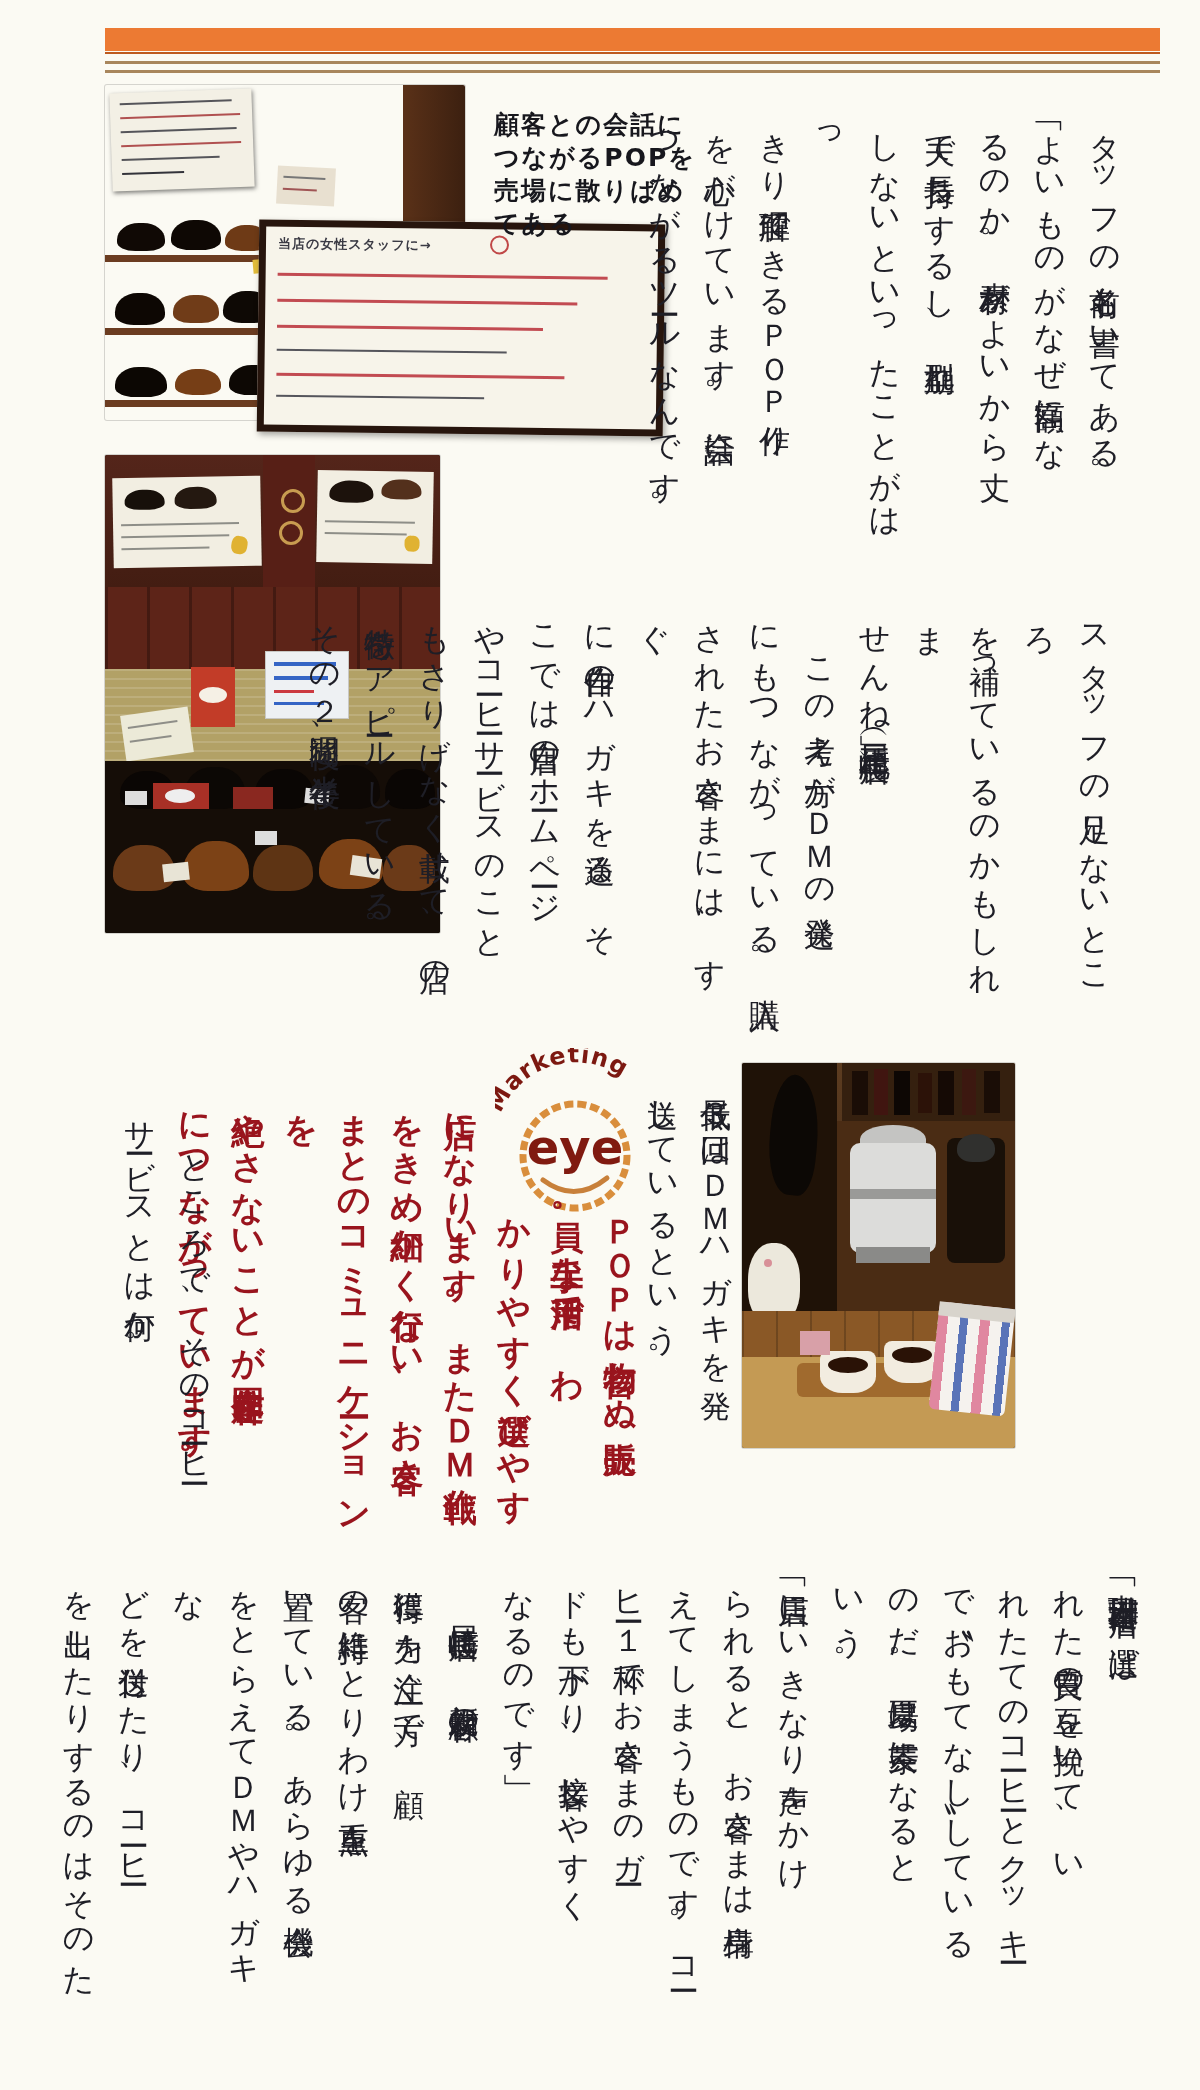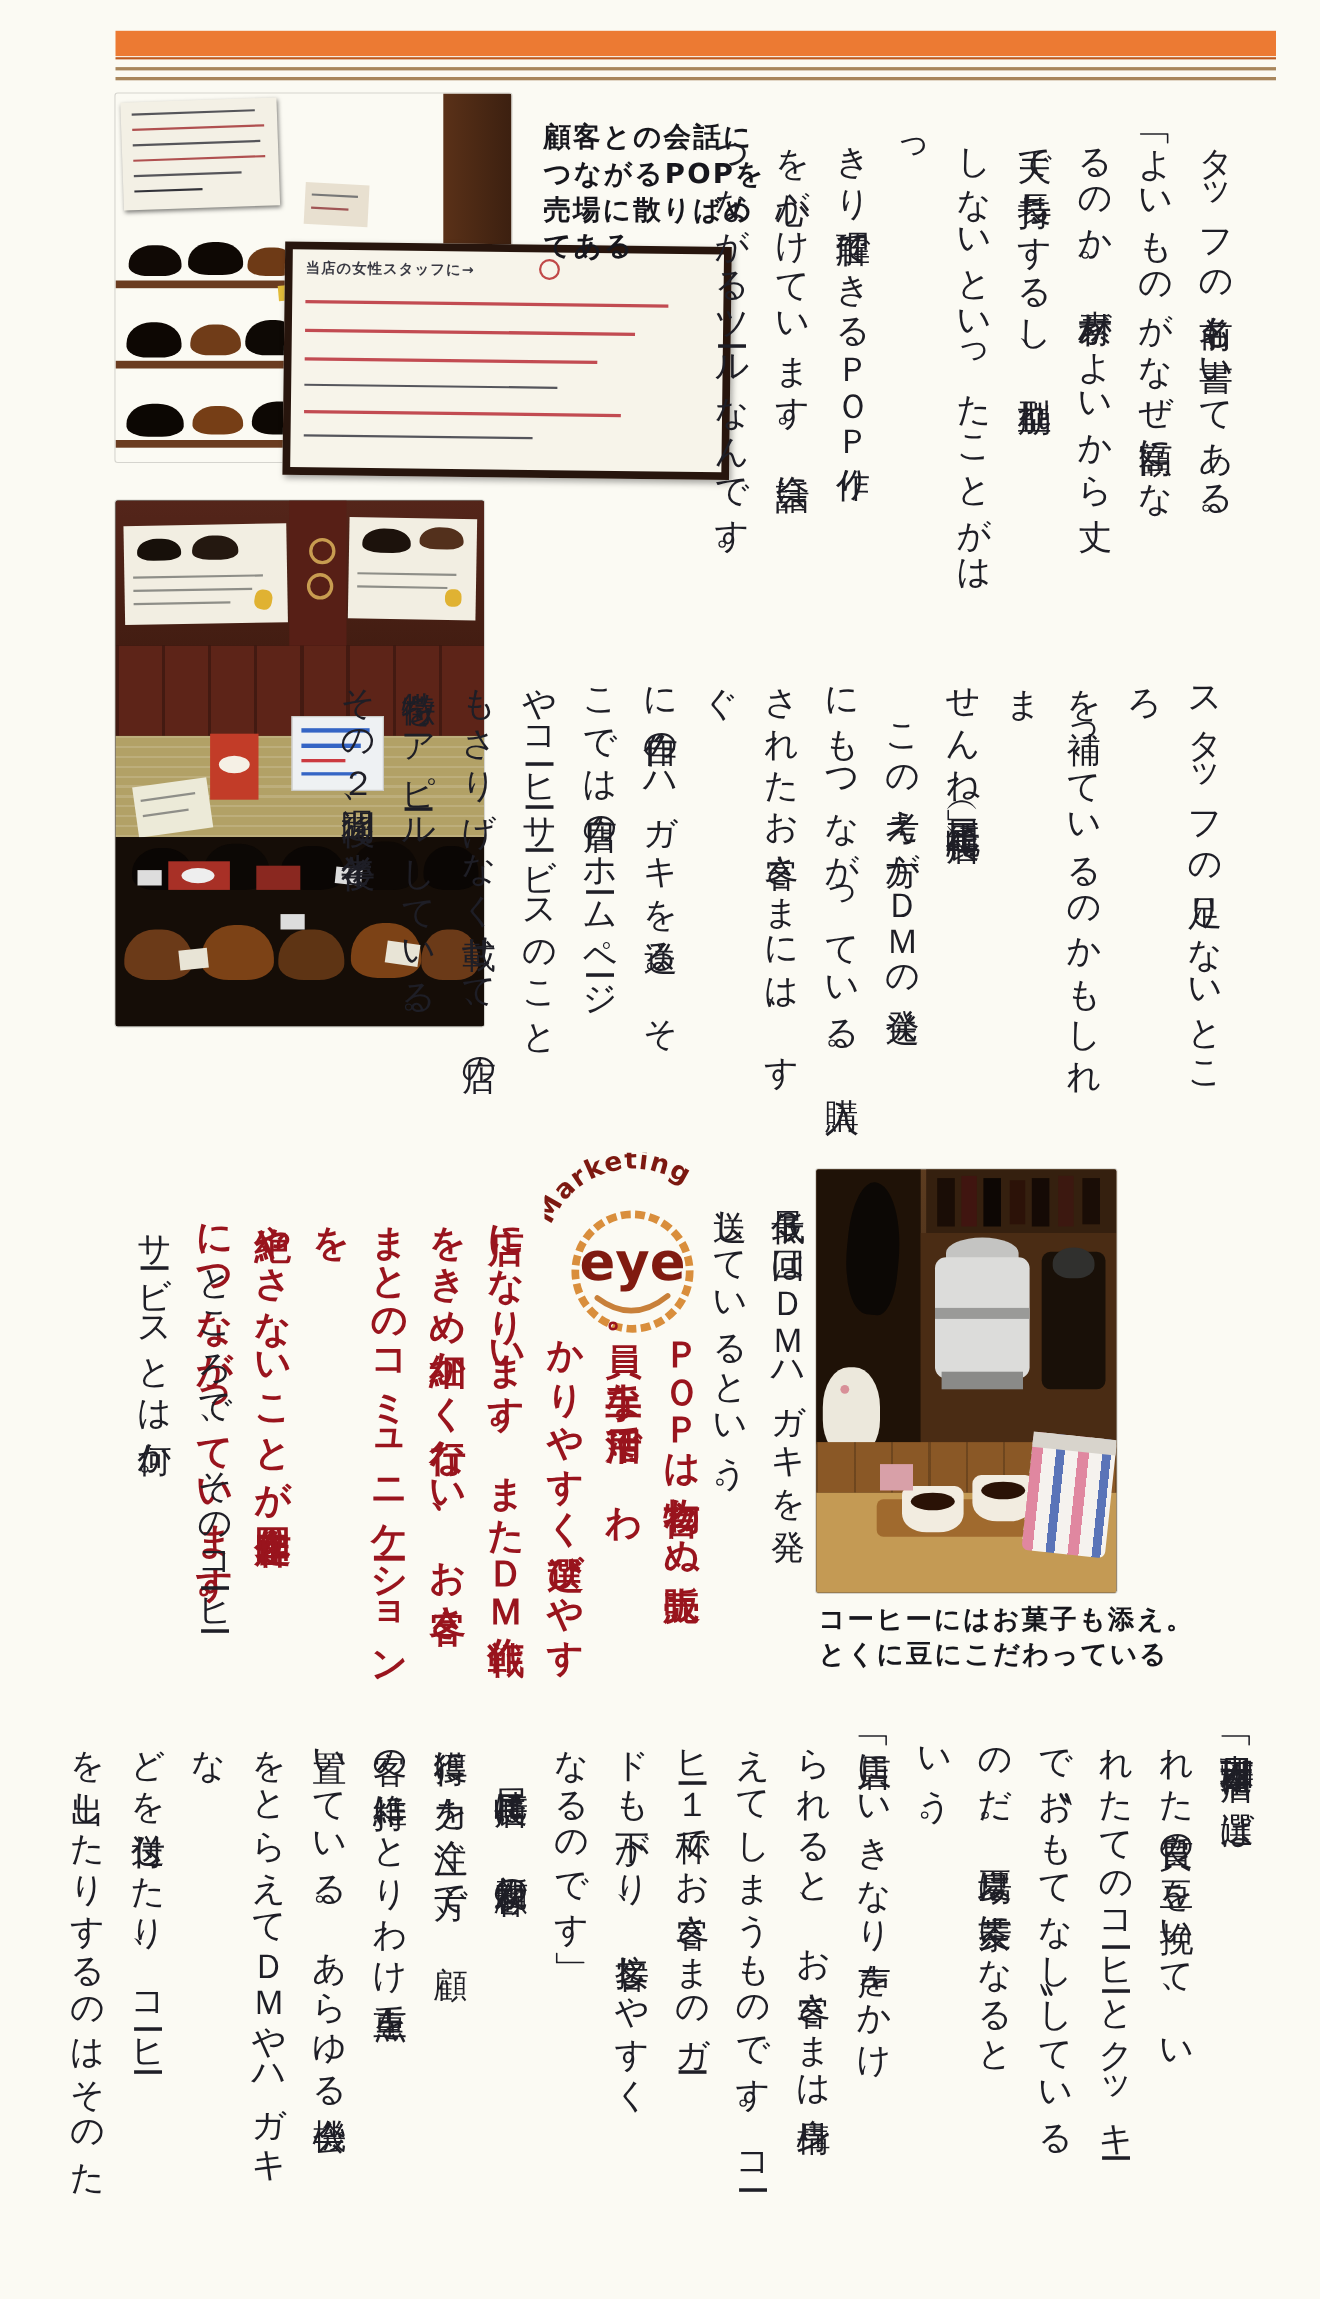--- a/index.html
+++ b/index.html
@@ -220,22 +220,20 @@
     </div>
     <div class="abs" style="left:142px;top:278px;width:56px;height:42px;background:#f2ece0;border-radius:8px 8px 40% 40%;">
       <div class="abs" style="left:8px;top:6px;width:40px;height:16px;background:#2a1206;border-radius:50%;"></div>
     </div>
     <div class="abs" style="left:192px;top:242px;width:76px;height:108px;border-radius:6px;transform:rotate(6deg);background:repeating-linear-gradient(90deg,#e087a0 0 10px,#f5f2ee 10px 22px,#5a74b8 22px 30px,#f5f2ee 30px 42px);">
       <div class="abs" style="left:0;top:0;width:76px;height:14px;background:#d8d4cc;"></div>
     </div>
     <div class="abs" style="left:58px;top:268px;width:30px;height:24px;background:#d8a0a8;"></div>
   </div>
 
-  <div class="caption" style="left:744px;top:1456px;font-size:24px;line-height:32px;">コーヒーにはお菓子も添え。
-とくに豆にこだわっている</div>
 
   <div class="vtext serif" style="left:104px;top:1568px;width:1047px;height:438px;font-size:31px;line-height:55px;">「珈琲日本百名店」に選ば
 れた良質の豆を挽いて、い
 れたてのコーヒーとクッキー
 で〝おもてなし〟している
 のだ。夏場は麦茶になると
 いう。
 「店員にいきなり声をかけ
 られると、お客さまは身構
 えてしまうものです。コー

